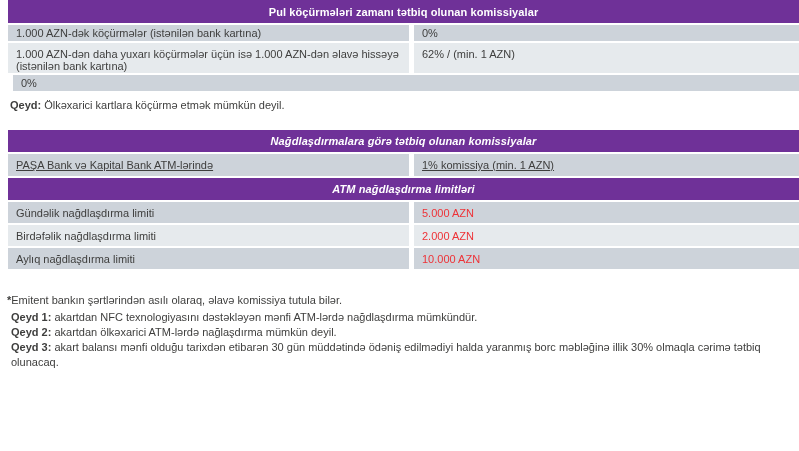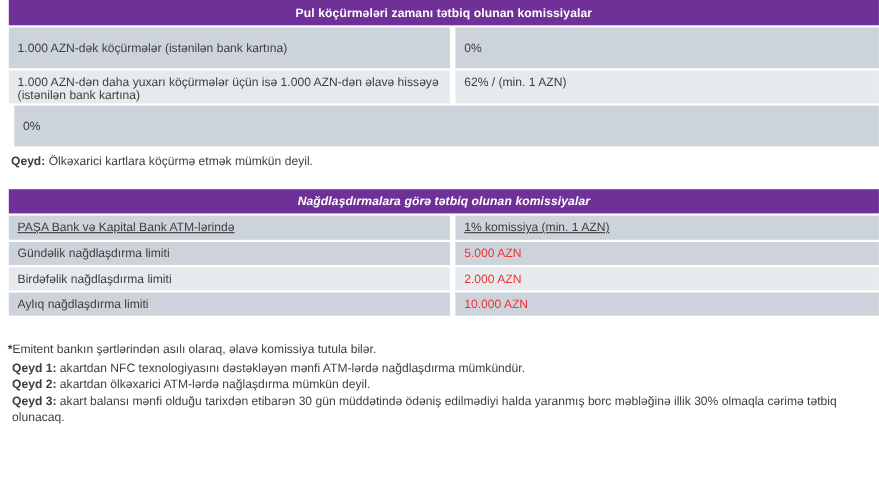--- a/index.html
+++ b/index.html
@@ -16,21 +16,21 @@
   .h23 { height: 23px; }
   .h22 { height: 22px; font-style: italic; }
 
   .row { display: flex; margin-bottom: 2px; font-size: 11px; }
   .row:last-child { margin-bottom: 0; }
   .cell { display: flex; align-items: center; white-space: pre-line; }
   .cell.label { width: 401px; padding-left: 8px; padding-right: 10px; }
   .cell.value { flex: 1; margin-left: 5px; padding-left: 8px; }
   .dark  .cell { background: #CDD3DA; }
   .light .cell { background: #E6EAED; }
-  .r24 { height: 37px; }
+  .r24 { height: 16px; }
   .r30 { height: 30px; }
   .r30 .cell { align-items: flex-start; padding-top: 5px; }
   .r22 { height: 22px; text-decoration: underline; }
   .r21 { height: 21px; }
   .red { color: #EE3237; }
 
   .note1 { margin: 8px 0 0 10px; font-size: 11px; line-height: 13px; }
   .b { font-weight: bold; text-align: right; }
 
   .tbl2 { margin-top: 18px; }
@@ -64,20 +64,21 @@
 
   <div class="note1"><span class="b">Qeyd:</span><span> Ölkəxarici kartlara köçürmə etmək mümkün deyil.</span></div>
 
   <div class="tbl tbl2">
     <div class="tbl-header h22">Nağdlaşdırmalara görə tətbiq olunan komissiyalar</div>
     <div class="row dark r22">
       <div class="cell label">PAŞA Bank və Kapital Bank ATM-lərində</div>
       <div class="cell value">1% komissiya (min. 1 AZN)</div>
     </div>
 
+    <div class="tbl-header h22 mid-header">ATM nağdlaşdırma limitləri</div>
     <div class="row dark r21">
       <div class="cell label">Gündəlik nağdlaşdırma limiti</div>
       <div class="cell value red">5.000 AZN</div>
     </div>
     <div class="row light r21">
       <div class="cell label">Birdəfəlik nağdlaşdırma limiti</div>
       <div class="cell value red">2.000 AZN</div>
     </div>
     <div class="row dark r21">
       <div class="cell label">Aylıq nağdlaşdırma limiti</div>

